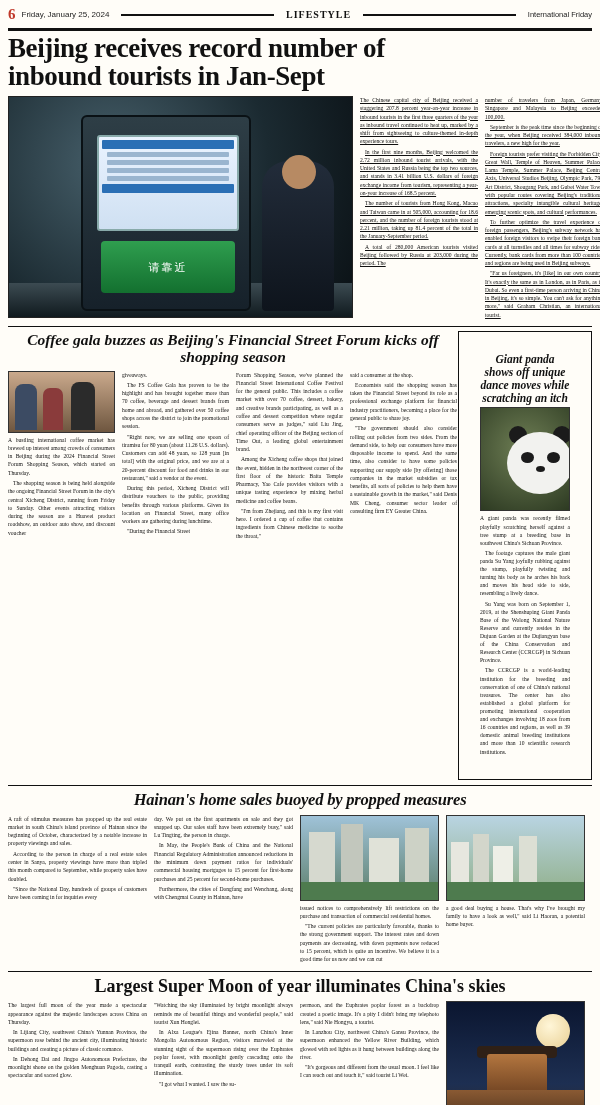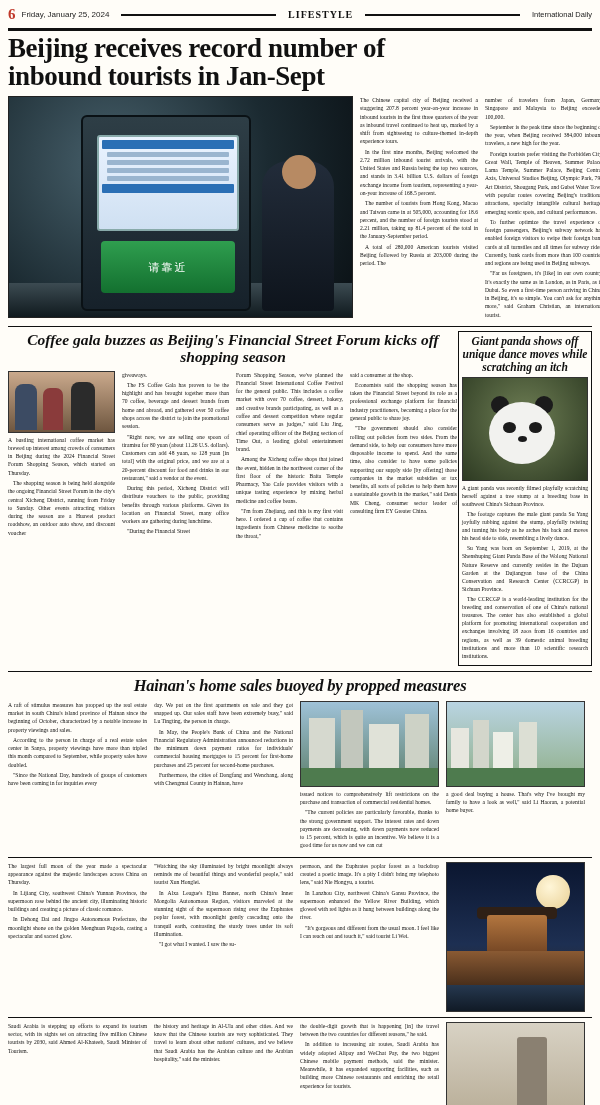--- a/index.html
+++ b/index.html
@@ -30,21 +30,21 @@
   .col-text p { margin:0 0 2px 0; text-indent:5px; }
   .col-text p.first { text-indent:0; }
 
   
   .story1 { display:block; }
   .headline1 {
     font-size:27px; font-weight:bold; line-height:1.02;
     letter-spacing:-0.4px; margin:0 0 6px 0;
     width:470px;
   }
-  .s1-body { display:flex; gap:7px; }
+  .s1-body { display:flex; gap:7px;text-decoration:underline; }
   .s1-left { width:345px; }
   .s1-photo {
     width:345px; height:222px; position:relative; overflow:hidden;
     background:linear-gradient(#1d2a33,#0d1418);
     border:1px solid #222;
   }
   .s1-col { width:118px; }
   .s1-cols { display:flex; gap:7px; }
 
   
@@ -91,21 +91,21 @@
   .s2-main { width:452px; }
   .s2-cols { display:flex; gap:7px; }
   .s2-col { width:107px; }
   .s2-photo { width:107px; height:62px; margin-bottom:3px; border:1px solid #333;
     background:linear-gradient(#caa98c,#6e563f); position:relative; overflow:hidden;}
   .s2-photo .f1{position:absolute;left:6px;top:12px;width:22px;height:46px;background:#3c4b63;border-radius:8px 8px 0 0;}
   .s2-photo .f2{position:absolute;left:34px;top:16px;width:20px;height:42px;background:#8a3b3b;border-radius:7px 7px 0 0;}
   .s2-photo .f3{position:absolute;left:62px;top:10px;width:24px;height:48px;background:#2b2b2b;border-radius:8px 8px 0 0;}
 
   
-  .panda-box { width:143px; border:1.5px solid #111; padding:3px; }
+  .panda-box { width:143px; border:1.5px solid #111; padding:21px; }
   .panda-head {
     font-size:11.5px; font-weight:bold; font-style:italic; line-height:1.12;
     text-align:center; margin-bottom:3px;
   }
   .panda-photo { width:100%; height:104px; border:1px solid #333;
     background:radial-gradient(circle at 50% 40%, #6f7f55, #2d3a22); position:relative; overflow:hidden;}
   .panda-photo .body{position:absolute;left:26px;top:24px;width:66px;height:62px;background:#f2f2ef;border-radius:50%;}
   .panda-photo .earL{position:absolute;left:28px;top:18px;width:18px;height:18px;background:#1b1b1b;border-radius:50%;}
   .panda-photo .earR{position:absolute;left:72px;top:18px;width:18px;height:18px;background:#1b1b1b;border-radius:50%;}
   .panda-photo .eyeL{position:absolute;left:40px;top:44px;width:13px;height:11px;background:#1b1b1b;border-radius:50%;}
@@ -167,21 +167,21 @@
 <body>
 
 <div class="page">
 
   <div class="masthead">
     <span class="page-num">6</span>
     <span class="mast-date">Friday, January 25, 2024</span>
     <span class="mast-rule"></span>
     <span class="mast-section">LIFESTYLE</span>
     <span class="mast-rule"></span>
-    <span class="mast-right">International Daily</span>
+    <span class="mast-right">International Friday</span>
   </div>
   <div class="thick-rule"></div>
 
   <div class="story1">
     <h1 class="headline1">Beijing receives record number of inbound tourists in Jan-Sept</h1>
     <div class="s1-body">
       <div class="s1-left">
         <div class="s1-photo">
           <div class="kiosk">
             <div class="floor"></div>
@@ -315,20 +315,21 @@
         <div class="col-text">
           <p class="first">a good deal buying a house. That's why I've brought my family to have a look as well," said Li Haoran, a potential home buyer.</p>
         </div>
       </div>
     </div>
   </div>
 
   <div class="rule-thin"></div>
 
   <div>
+    <h2 class="headline4">Largest Super Moon of year illuminates China's skies</h2>
     <div class="s4-cols">
       <div class="s4-col col-text">
         <p class="first">The largest full moon of the year made a spectacular appearance against the majestic landscapes across China on Thursday.</p>
         <p>In Lijiang City, southwest China's Yunnan Province, the supermoon rose behind the ancient city, illuminating historic buildings and creating a picture of classic romance.</p>
         <p>In Dehong Dai and Jingpo Autonomous Prefecture, the moonlight shone on the golden Menghuan Pagoda, casting a spectacular and sacred glow.</p>
       </div>
       <div class="s4-col col-text">
         <p class="first">"Watching the sky illuminated by bright moonlight always reminds me of beautiful things and wonderful people," said tourist Xun Honglei.</p>
         <p>In Alxa League's Ejina Banner, north China's Inner Mongolia Autonomous Region, visitors marveled at the stunning sight of the supermoon rising over the Euphrates poplar forest, with moonlight gently cascading onto the tranquil earth, contrasting the sturdy trees under its soft illumination.</p>
         <p>"I got what I wanted. I saw the su-</p>

